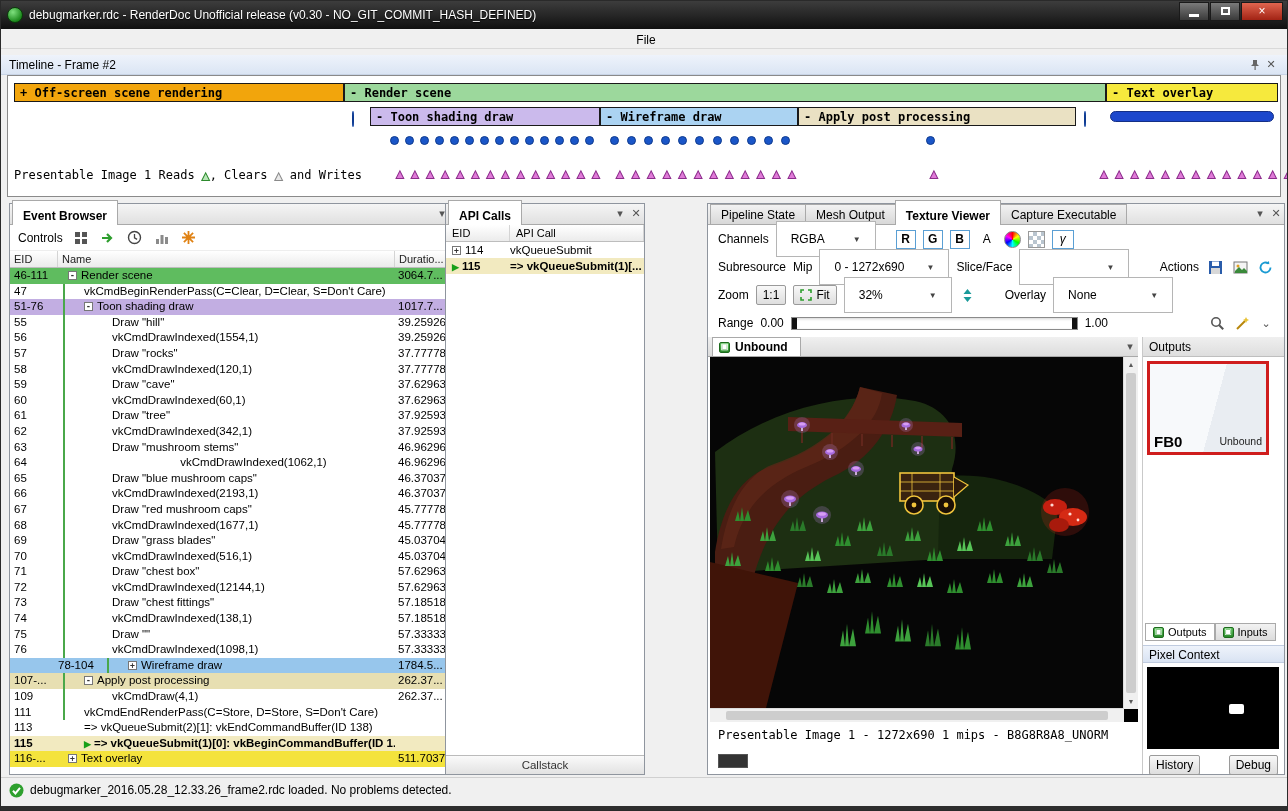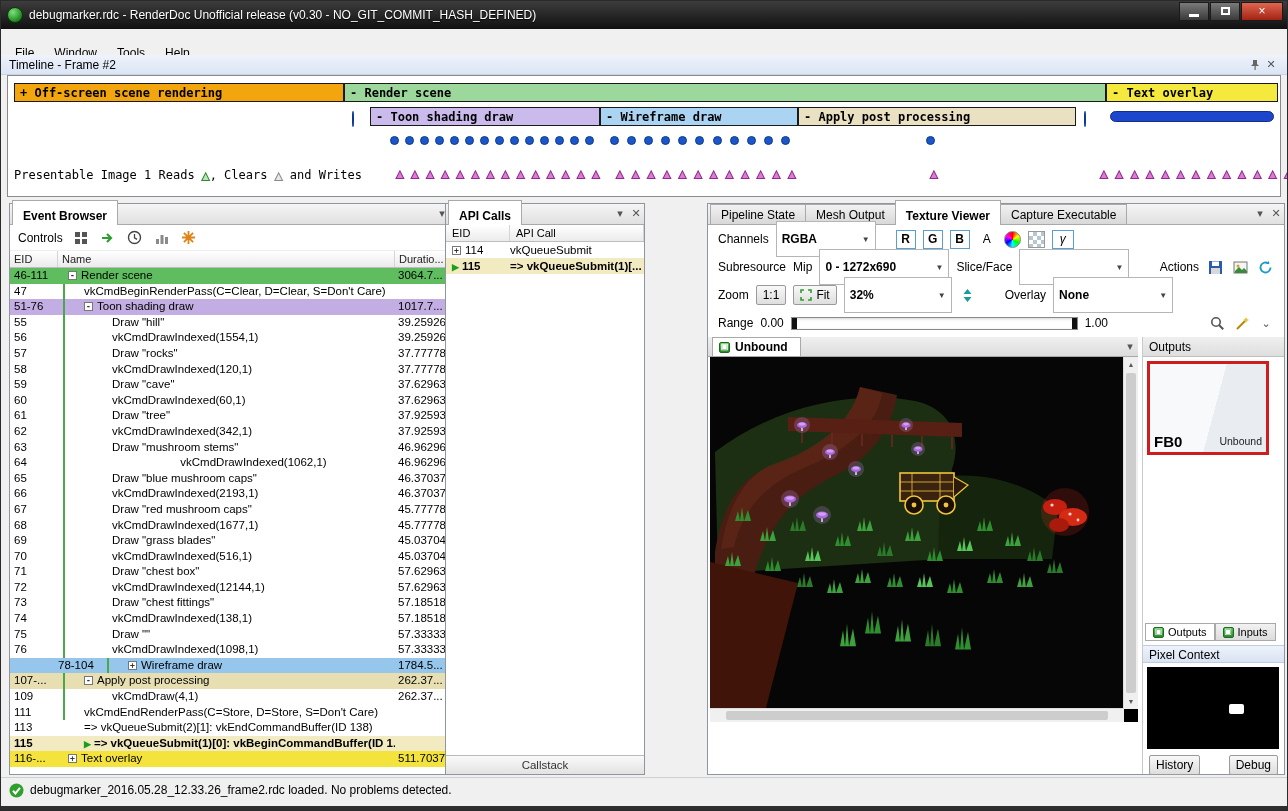--- a/index.html
+++ b/index.html
@@ -12,21 +12,21 @@
   .app-icon { width:16px; height:16px; border-radius:50%; background:radial-gradient(circle at 35% 30%, #7ee07e, #1d8a1d 70%, #0c5a0c); border:1px solid #0a3a0a; flex:none; }
   .title-text { color:#fff; font-size:12px; text-shadow:0 1px 1px #000; white-space:nowrap; }
   .win-btns { margin-left:auto; display:flex; margin-right:4px; margin-top:-8px; }
   .win-btn { width:30px; height:19px; border:1px solid #1a1a1a; background:linear-gradient(#7a7a7a,#3a3a3a); color:#fff; display:flex; align-items:center; justify-content:center; font-size:12px; line-height:1; }
   .win-btn + .win-btn { margin-left:1px; }
   .win-btn.close { background:linear-gradient(#e0654f,#a22314); width:42px; }
   .glyph-min { display:block; width:10px; height:3px; background:#fff; margin-top:8px; }
   .glyph-max { display:block; width:9px; height:8px; border:2px solid #fff; }
 
   
-  .menubar { position:absolute; left:0; top:39px; right:0; height:26px; background:#f0f0f0; border-bottom:1px solid #d9d9d9; display:flex; align-items:center; padding-left:4px; }
+  .menubar { position:absolute; left:0; top:28px; right:0; height:20px; background:#f0f0f0; border-bottom:1px solid #d9d9d9; display:flex; align-items:center; padding-left:4px;flex-direction:column; }
   .menu-item { padding:4px 10px; }
 
   
   .tl-header { position:absolute; left:0; top:54px; right:0; height:20px; background:linear-gradient(#eef3fb,#dbe5f4); display:flex; align-items:center; padding:0 8px; border-bottom:1px solid #c8d4e6; }
   .tl-header .spacer { flex:1; }
   .small-icon { width:16px; height:16px; display:flex; align-items:center; justify-content:center; color:#555; font-size:11px; }
   .tl-body { position:absolute; left:6px; top:74px; width:1274px; height:122px; background:#fff; border:1px solid #8a8a8a; }
   .tl-block { position:absolute; height:19px; border:1px solid #1a1a1a; font:bold 12px "DejaVu Sans Mono", monospace; padding:2px 5px; white-space:nowrap; overflow:hidden; }
   .tl-r1 { top:7px; }
   .tl-r2 { top:31px; }
@@ -100,21 +100,21 @@
   .api-rows { position:absolute; left:0; top:38px; right:0; bottom:19px; overflow:hidden; }
   .api-row { display:flex; height:16px; line-height:16px; font-size:11.5px; white-space:nowrap; }
   .api-row.selected { background:#f2eac0; font-weight:bold; }
   .api-row .cell-aeid { width:64px; flex:none; padding-left:6px; overflow:hidden; }
   .api-row .cell-acall { flex:1; overflow:hidden; }
   .callstack-bar { position:absolute; left:0; right:0; bottom:0; height:19px; background:linear-gradient(#fafafa,#e2e2e2); border-top:1px solid #bbb; text-align:center; font-size:11.5px; color:#333; padding-top:3px; }
 
   
   .tv-toolbars { position:absolute; left:0; top:21px; right:0; height:112px; background:#fff; }
   .tvrow { display:flex; align-items:center; height:28px; padding:0 10px; gap:7px; font-size:12px; white-space:nowrap; }
-  .combo { height:36px; border:1px solid #b5b5b5; background:#fff; display:flex; align-items:center; padding:0 5px; font-size:12px;font-weight:bold; }
+  .combo { height:36px; border:1px solid #b5b5b5; background:#fff; display:flex; align-items:center; padding:0 14px; font-size:12px; }
   .combo .arrow { margin-left:auto; font-size:8px; color:#444; padding-left:8px; }
   .btn { height:20px; border:1px solid #9a9a9a; background:linear-gradient(#f8f8f8,#dedede); display:flex; align-items:center; justify-content:center; padding:0 6px; border-radius:2px; font-size:12px; }
   .chan-btn { width:20px; height:19px; border:1px solid #5a9fd4; background:#fff; font-weight:bold; display:flex; align-items:center; justify-content:center; }
   .chan-a { border-color:transparent; background:transparent; font-weight:normal; }
   .colorwheel { width:17px; height:17px; border-radius:50%; background:conic-gradient(#f00,#ff0,#0f0,#0ff,#00f,#f0f,#f00); border:1px solid #888; }
   .checker { width:17px; height:17px; border:1px solid #999;
      background-image:linear-gradient(45deg,#b9c5cf 25%,transparent 25%,transparent 75%,#b9c5cf 75%),
                       linear-gradient(45deg,#b9c5cf 25%,#fff 25%,#fff 75%,#b9c5cf 75%);
      background-size:8px 8px; background-position:0 0,4px 4px; }
   .gamma-btn { width:22px; height:19px; border:1px solid #5a9fd4; background:#fff; font-style:italic; display:flex; align-items:center; justify-content:center; }
@@ -722,20 +722,24 @@
       <div class="vscroll" style="top:0;bottom:13px;right:0">
         <div class="arr up">▲</div>
           <div class="thumb" style="top:16px;bottom:16px"></div>
           <div class="arr down">▼</div>
       </div>
       <div class="hscroll" style="left:0;right:14px;bottom:0">
         <div class="thumb" style="left:16px;right:16px"></div>
       </div>
     </div>
 
+    <div class="tv-status">
+      <div class="txt">Presentable Image 1 - 1272x690 1 mips - B8G8R8A8_UNORM</div>
+      <div class="swatch"></div>
+    </div>
 
     <div class="outputs-body">
       <div class="outputs-head">Outputs</div>
       <div class="fb-thumb">
         <div class="fb-label">FB0</div>
         <div class="fb-sub">Unbound</div>
       </div>
       <div class="io-tabs">
         <div class="io-tab active">
           <span class="mini-green">▣</span>

